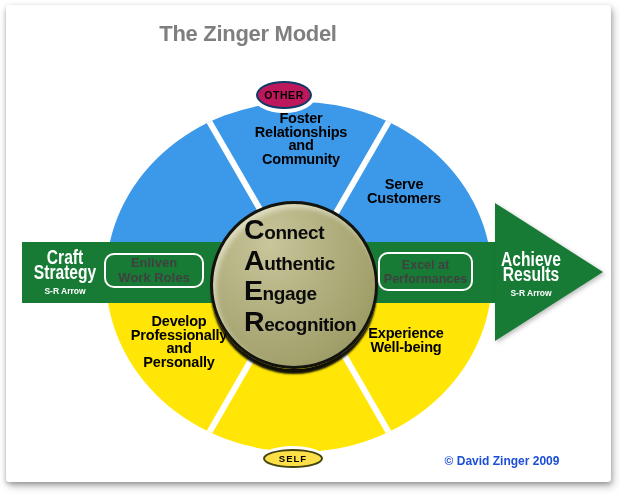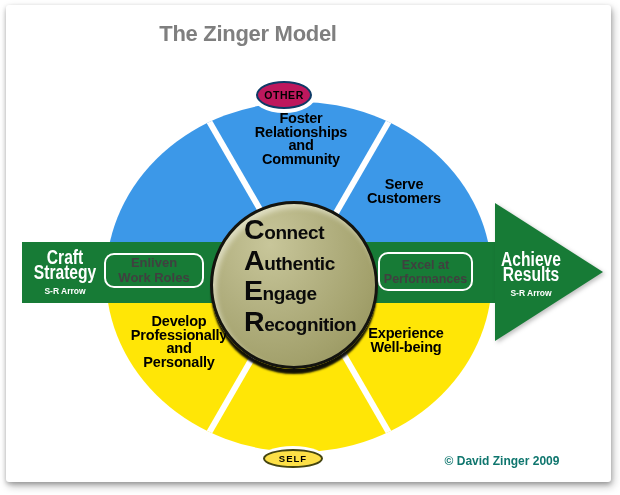--- a/index.html
+++ b/index.html
@@ -96,21 +96,21 @@
     font-size:10.5px; letter-spacing:0.6px;
   }
   .badge-self {
     left:263px; top:449px; width:56px; height:15px;
     background:#fde047; border:2px solid #454510; box-shadow:0 0 0 3px #fff;
     font-size:9.5px; letter-spacing:1px;text-align:center;
   }
   
   .copyright {
     position:absolute; left:442px; top:454px; width:120px; text-align:center;
-    color:#0f766e; font-weight:bold; font-size:12px;
+    color:#1d4ed8; font-weight:bold; font-size:12px;
   }
 </style>
 </head>
 <body>
 
 <div id="stage">
   <div class="card"></div>
 
   <div class="title">The Zinger Model</div>
 

